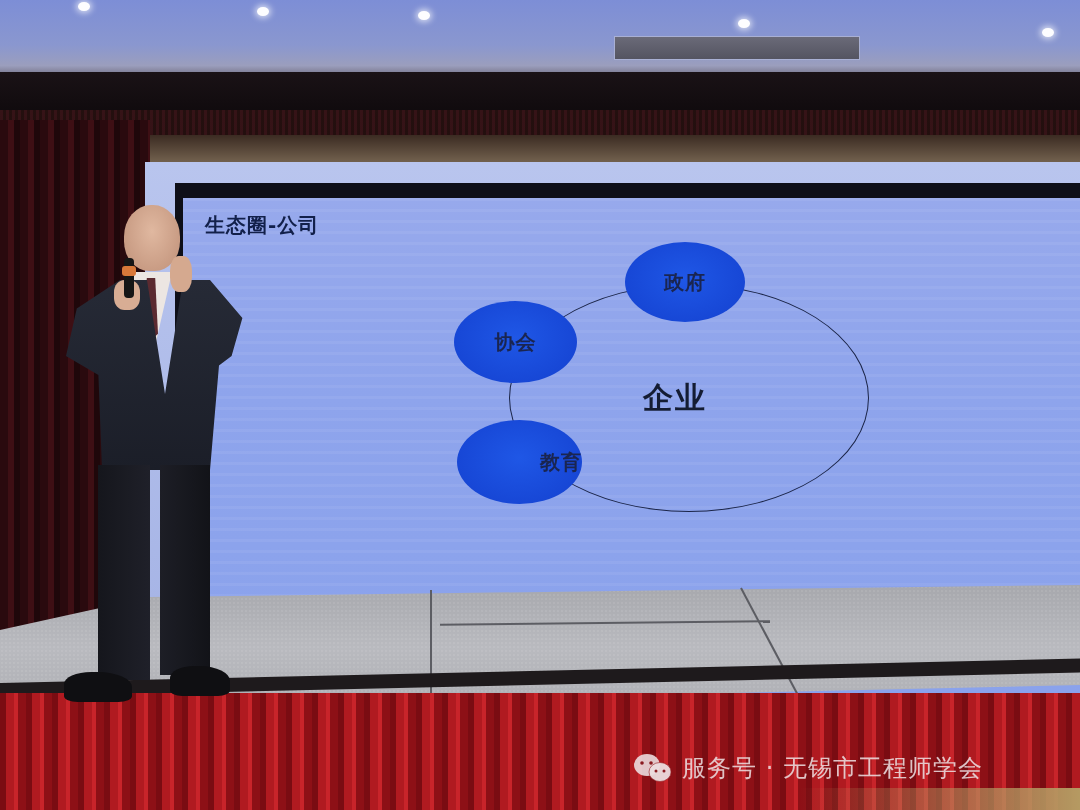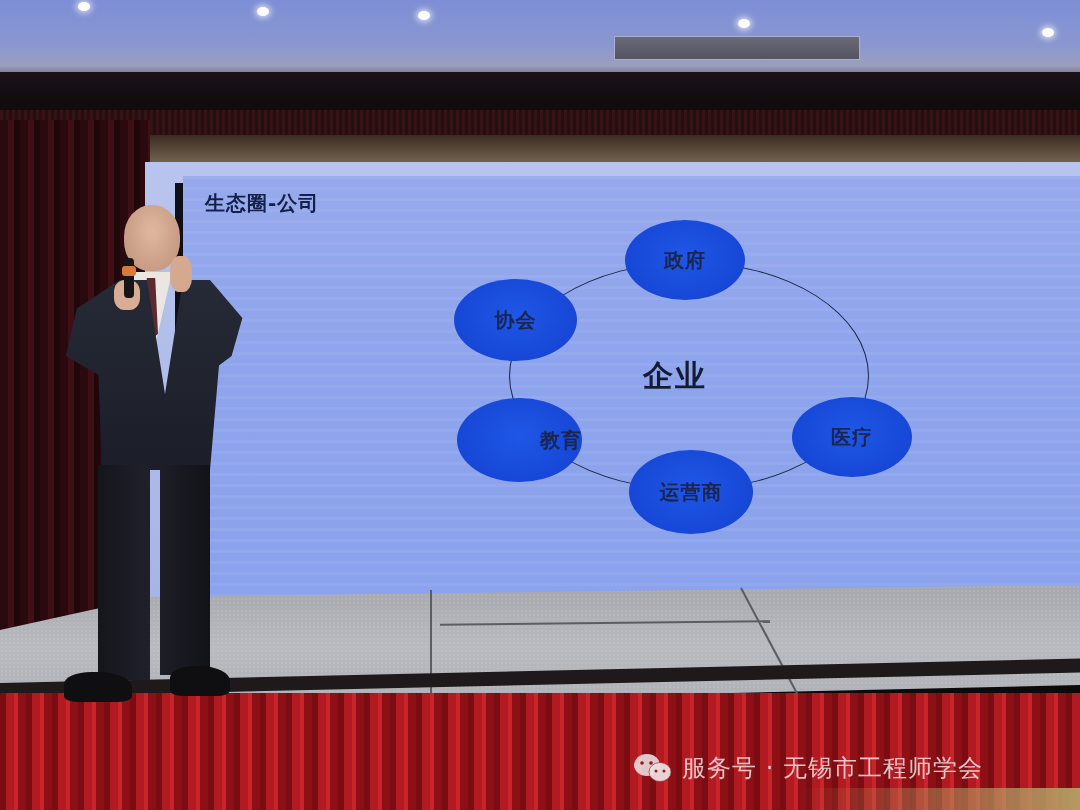--- a/index.html
+++ b/index.html
@@ -12,21 +12,21 @@
   
   #darkband{left:0;top:72px;width:1080px;height:60px;background:linear-gradient(180deg,#1a1216 0%,#0b0709 100%);}
   #valance{left:0;top:110px;width:1080px;height:30px;background:repeating-linear-gradient(90deg,#3a1418 0 3px,#26100f 3px 6px);opacity:.9;}
   #wallband{left:140px;top:135px;width:940px;height:35px;background:linear-gradient(180deg,#3b2b22,#6d5c4a 70%,#7c6b58);}
   
   #curtain{left:0;top:120px;width:150px;height:520px;background:repeating-linear-gradient(90deg,#2a0a0e 0 8px,#3e0f14 8px 14px,#1f070a 14px 20px);}
   
   #frame{left:145px;top:162px;width:935px;height:440px;background:linear-gradient(180deg,#b9c5ee,#a7b5e6);}
   #frame-inner{left:175px;top:183px;width:905px;height:410px;background:#0e0f18;}
   
-  #slide{left:183px;top:176px;width:897px;height:496px;background:
+  #slide{left:183px;top:198px;width:897px;height:496px;background:
     repeating-linear-gradient(180deg,rgba(255,255,255,.06) 0 3px,rgba(0,0,0,0) 3px 11px),
     linear-gradient(180deg,#97a9ec 0%,#8ea4ec 40%,#8aa2ec 100%);overflow:hidden;}
   #slide-title{left:22px;top:14px;font-size:20px;font-weight:bold;color:#12204a;letter-spacing:1px;}
   #ring{left:326px;top:86px;width:358px;height:226px;border:1.5px solid #1b2548;border-radius:50%;}
   .node{width:120px;height:80px;border-radius:50%;background:radial-gradient(ellipse at 50% 45%,#1f57e6,#1747d6 70%,#1440c4);display:flex;align-items:center;justify-content:center;}
   .node span{font-size:20px;font-weight:bold;color:#1a2550;letter-spacing:1px;}
   #center{left:460px;top:180px;font-size:30px;font-weight:bold;color:#141c33;letter-spacing:2px;}
   
   #stage{left:0;top:585px;width:1080px;height:125px;background:
     radial-gradient(rgba(255,255,255,.08) 1px,transparent 1px) 0 0/4px 4px,
@@ -62,26 +62,20 @@
 <div id="curtain" class="abs"></div>
 
 <div id="frame" class="abs"></div>
 <div id="frame-inner" class="abs"></div>
 <div id="slide" class="abs">
   <div id="slide-title" class="abs">生态圈-公司</div>
   <div id="ring" class="abs"></div>
 
   <div class="abs node" style="left:442px;top:44px;">
     <span>政府</span>
-  </div>
-  <div class="abs node" style="left:609px;top:221px;">
-    <span>医疗</span>
-  </div>
-  <div class="abs node" style="left:446px;top:274px;width:124px;height:84px;">
-    <span>运营商</span>
   </div>
   <div class="abs node" style="left:274px;top:222px;width:125px;height:84px;justify-content:flex-end;">
     <span>教育</span>
   </div>
   <div class="abs node" style="left:271px;top:103px;width:123px;height:82px;text-align:right;">
     <span>协会</span>
   </div>
 
   <div id="center" class="abs">企业</div>
 </div>

